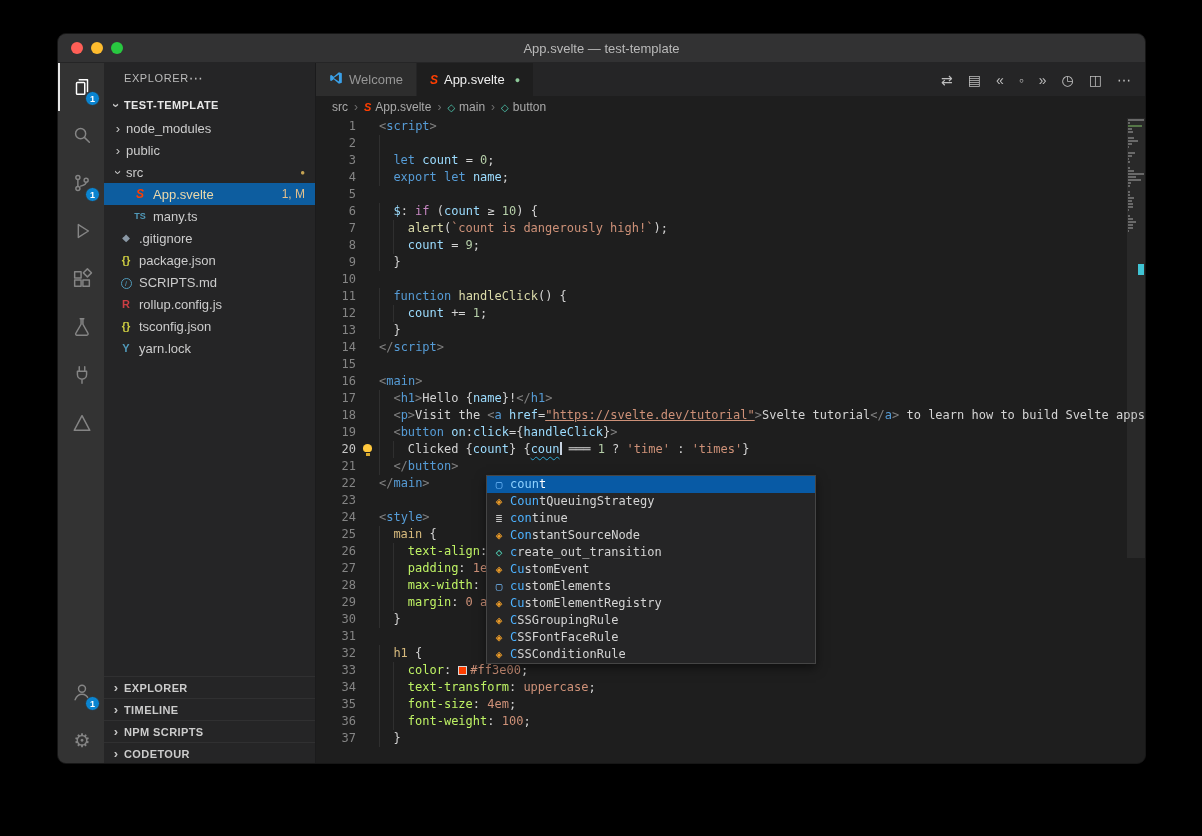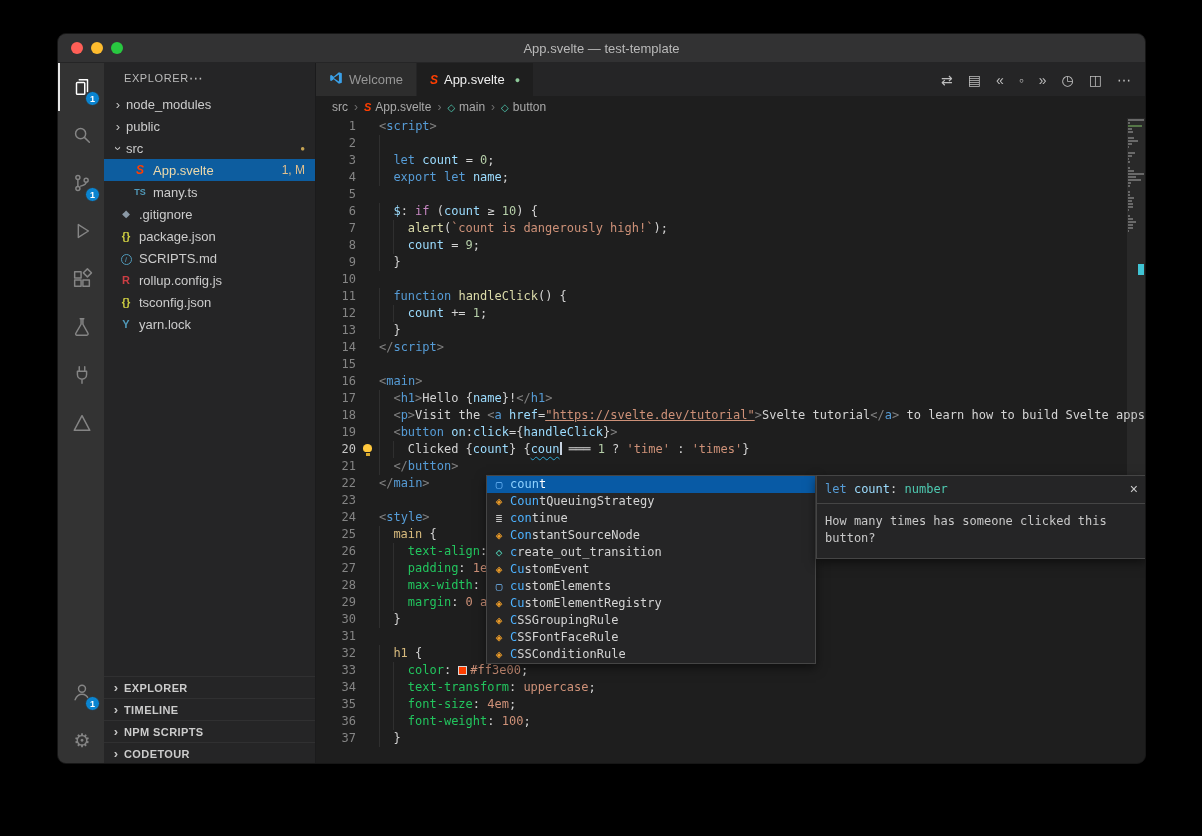--- a/index.html
+++ b/index.html
@@ -83,21 +83,21 @@
   .glyph{width:23px;flex:none;position:relative}
   .bulb{position:absolute;left:7px;top:3px;width:9px;height:8px;background:#ffc83d;
         border-radius:50% 50% 42% 42%}
   .bulb:after{content:"";position:absolute;left:2.5px;top:8.5px;width:4px;height:3px;background:#d7a92f}
   .ct{flex:1;min-width:0;white-space:pre}
   .ig{display:inline-block;width:14.4px;height:17px;vertical-align:top;
       border-left:1px solid rgba(255,255,255,.08)}
   .tk-p{color:#808080}.tk-t{color:#569cd6}.tk-k{color:#569cd6}.tk-kc{color:#c586c0}
   .tk-v{color:#9cdcfe}.tk-fn{color:#dcdcaa}.tk-n{color:#b5cea8}.tk-s{color:#ce9178}
   .tk-su{color:#ce9178;text-decoration:underline}.tk-o{color:#d4d4d4}.tk-c{color:#6a9955}
-  .tk-sel{color:#d7ba7d}.tk-pr{color:#22c55e}.tk-val{color:#ce9178}.tk-ty{color:#4ec9b0}
+  .tk-sel{color:#d7ba7d}.tk-pr{color:#bef264}.tk-val{color:#ce9178}.tk-ty{color:#4ec9b0}
   .tk-vsq{color:#9cdcfe;text-decoration:underline wavy #2faad4;text-decoration-thickness:1px;
           text-underline-offset:3px}
   .tk-cur{display:inline-block;width:2px;height:13px;background:#c8d3e0;vertical-align:-2px}
   .tk-sw{display:inline-block;width:9px;height:9px;border:1px solid #d8d8d8;margin-right:3px;
          vertical-align:-1px}
   
   .minimap{position:absolute;right:0;top:0;width:18px;height:100%;z-index:2}
   .mm-slider{position:absolute;right:0;top:0;width:18px;height:440px;background:rgba(120,120,120,.12)}
   .mm-bar{height:2px;margin:1px 0 0 1px;background:rgba(210,210,210,.38)}
   .mm-bar.green{background:rgba(106,153,85,.7)}
@@ -217,20 +217,24 @@
               <span class="gear">⚙</span>
             </span>
           </div>
         </div>
     </div>
     <div class="sidebar">
       <div class="sb-header">
         <span>EXPLORER</span>
         <span class="dots">⋯</span>
       </div>
+      <div class="sb-project">
+        <span class="chev exp">›</span>
+        <span>TEST-TEMPLATE</span>
+      </div>
       <div id="tree">
           <div class="row" style="padding-left: 6px;">
             <span class="chev">›</span>
             <span>node_modules</span>
           </div>
           <div class="row" style="padding-left: 6px;">
             <span class="chev">›</span>
             <span>public</span>
           </div>
           <div class="row" style="padding-left: 6px;">
@@ -610,23 +614,16 @@
               <div class="sg-row">
                 <span class="sg-ic" style="color: rgb(238, 157, 40);">◈</span>
                 <span class="sg-lbl"><span class="sg-m">C</span>SSFontFaceRule</span>
               </div>
               <div class="sg-row">
                 <span class="sg-ic" style="color: rgb(238, 157, 40);">◈</span>
                 <span class="sg-lbl"><span class="sg-m">C</span>SSConditionRule</span>
               </div>
             </div>
         </div>
-        <div class="suggest-doc">
-          <div class="sd-title">
-            <span id="sd-sig"><span class="tk-k">let</span><span class="tk-o"> </span><span class="tk-v">count</span><span class="tk-o">: </span><span class="tk-ty">number</span></span>
-            <span class="sd-close">×</span>
-          </div>
-          <div class="sd-body">How many times has someone clicked this button?</div>
-        </div>
       </div>
     </div>
   </div>
 </div>
 
 </body></html>

